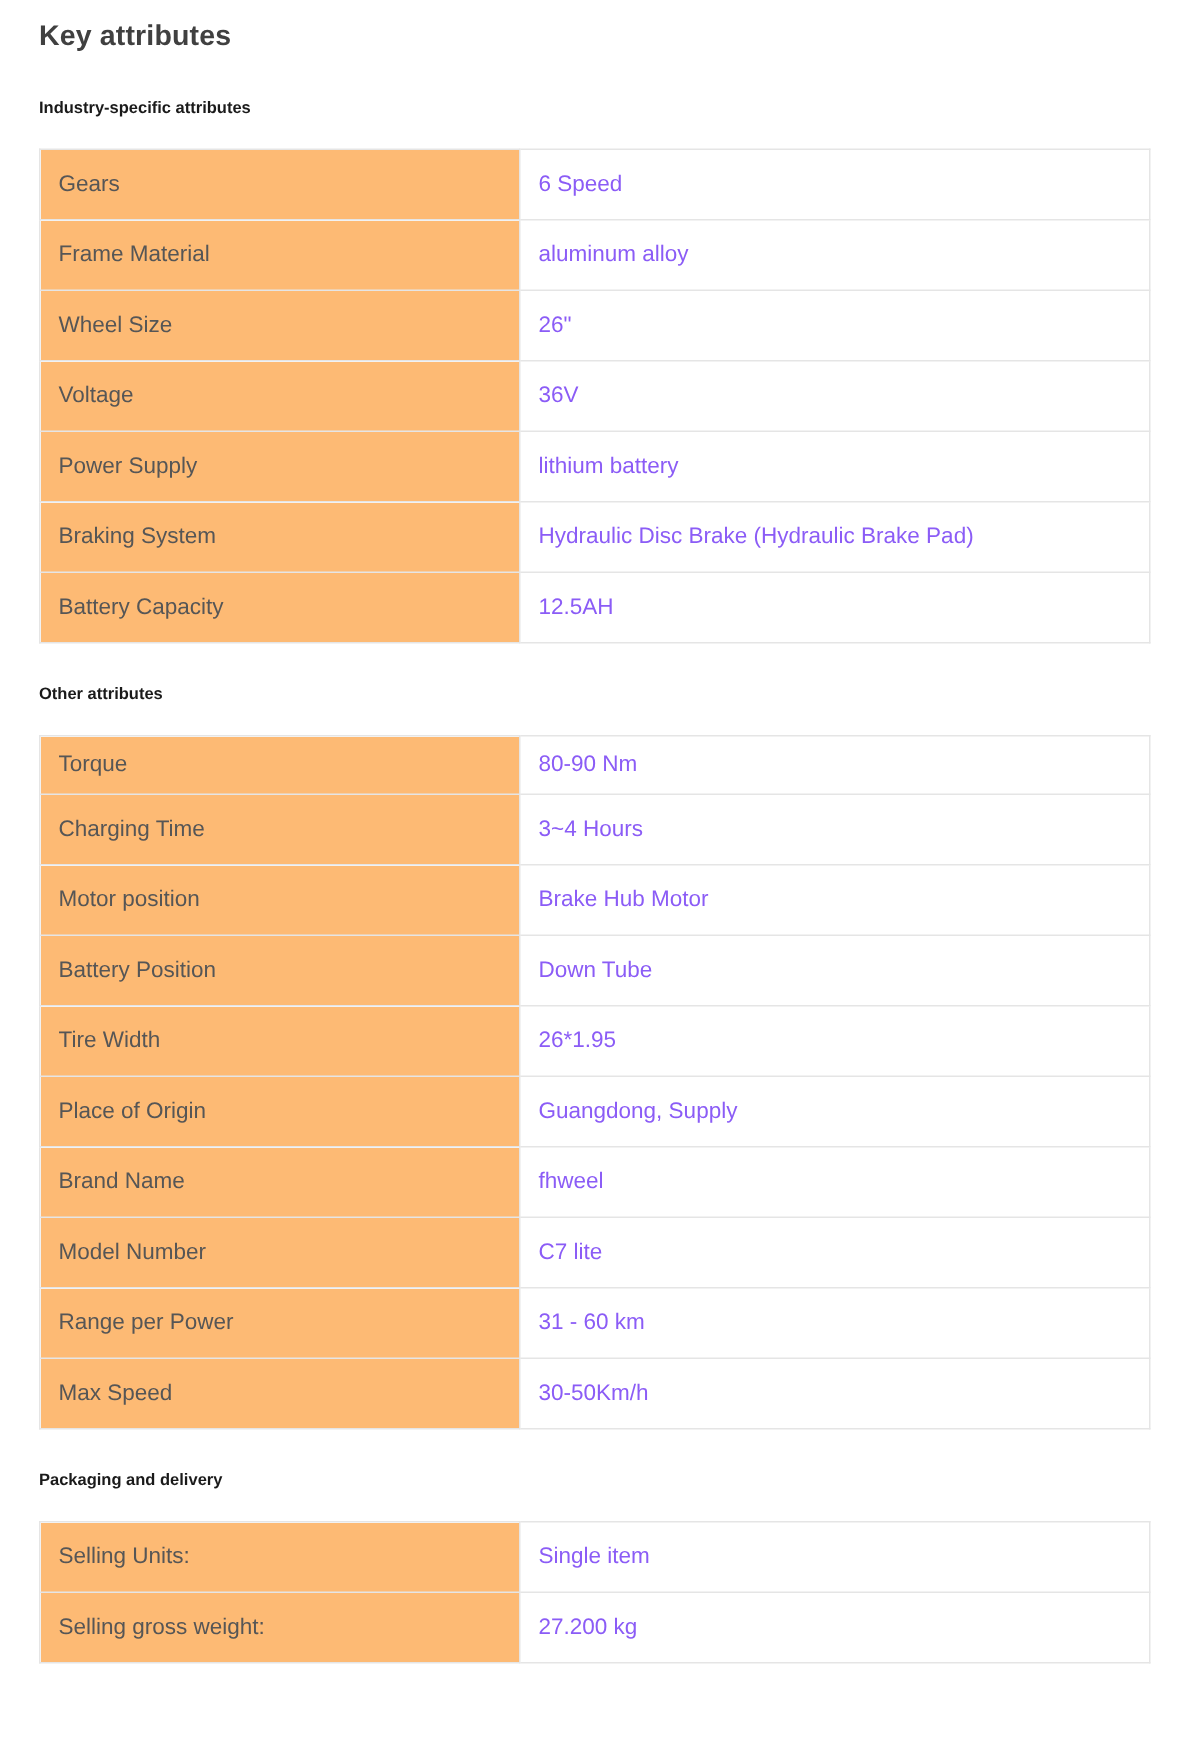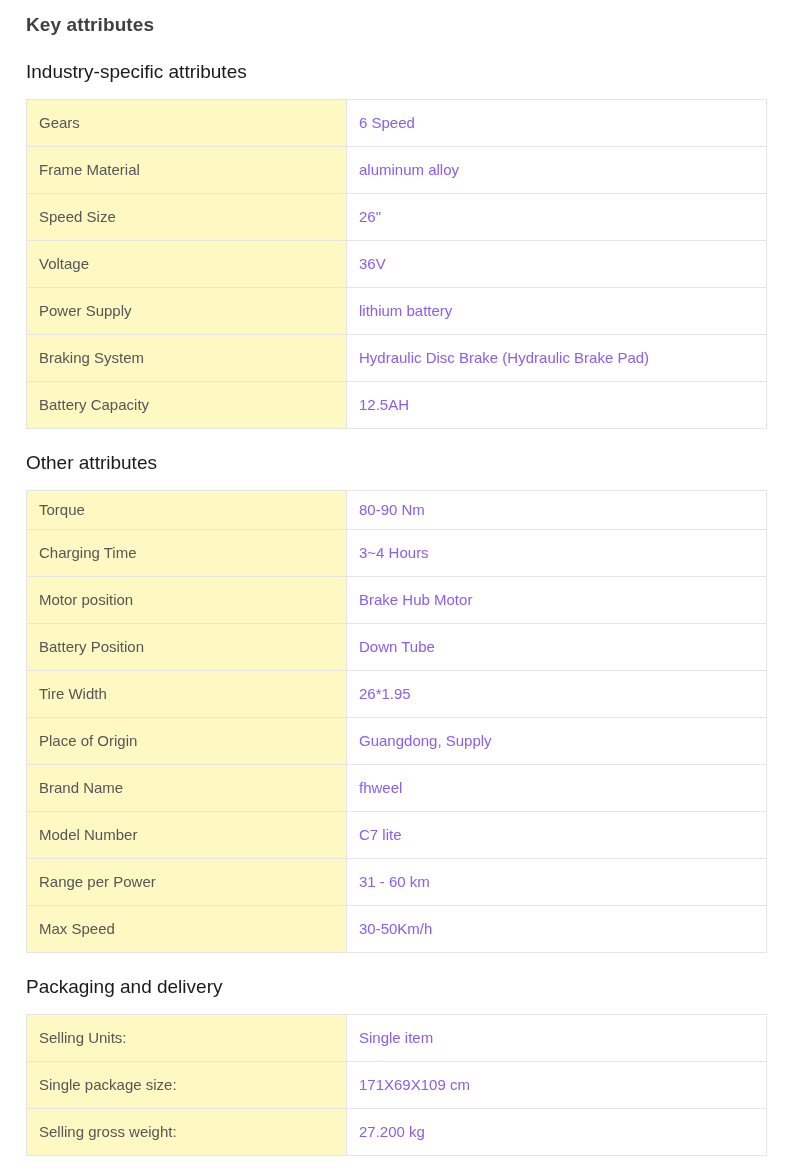--- a/index.html
+++ b/index.html
@@ -20,43 +20,43 @@
   .page-title {
     margin: 0;
     font-size: 19px;
     line-height: 26px;
     font-weight: 700;
     color: #404040;
     letter-spacing: 0.1px;
   }
   .attr-section .section-heading {
     margin: 25px 0 18px 0;
-    font-size: 19px;
+    font-size: 11px;
     line-height: 18px;
-    font-weight: 400;
+    font-weight: 700;
     color: #1a1a1a;
   }
   table.attr-table {
     border-collapse: collapse;
     width: 740px;
     table-layout: fixed;
   }
   table.attr-table td {
     border: 1px solid #e5e5e5;
     height: 46px;
     padding: 0 12px;
     vertical-align: middle;
     font-size: 15px;
     line-height: 20px;
     overflow: hidden;
     white-space: nowrap;
   }
   td.cell-label {
     width: 295px;           
-    background: #fef9c3;
+    background: #fdba74;
     color: #565656;
   }
   td.cell-value {
     width: 395px;           
     background: #ffffff;
     color: #8b5cf6;
   }
   
   #section-other tbody tr:first-child td {
     height: 38px;
@@ -75,21 +75,21 @@
       <tbody>
           <tr>
             <td class="cell-label">Gears</td>
             <td class="cell-value">6 Speed</td>
           </tr>
           <tr>
             <td class="cell-label">Frame Material</td>
             <td class="cell-value">aluminum alloy</td>
           </tr>
           <tr>
-            <td class="cell-label">Speed Size</td>
+            <td class="cell-label">Wheel Size</td>
             <td class="cell-value">26"</td>
           </tr>
           <tr>
             <td class="cell-label">Voltage</td>
             <td class="cell-value">36V</td>
           </tr>
           <tr>
             <td class="cell-label">Power Supply</td>
             <td class="cell-value">lithium battery</td>
           </tr>
@@ -155,24 +155,20 @@
 
   <section class="attr-section" id="section-packaging">
     <h3 class="section-heading">Packaging and delivery</h3>
     <table class="attr-table">
       <tbody>
           <tr>
             <td class="cell-label">Selling Units:</td>
             <td class="cell-value">Single item</td>
           </tr>
           <tr>
-            <td class="cell-label">Single package size:</td>
-            <td class="cell-value">171X69X109 cm</td>
-          </tr>
-          <tr>
             <td class="cell-label">Selling gross weight:</td>
             <td class="cell-value">27.200 kg</td>
           </tr>
         </tbody>
     </table>
   </section>
 
 </div>
 
 </body></html>

